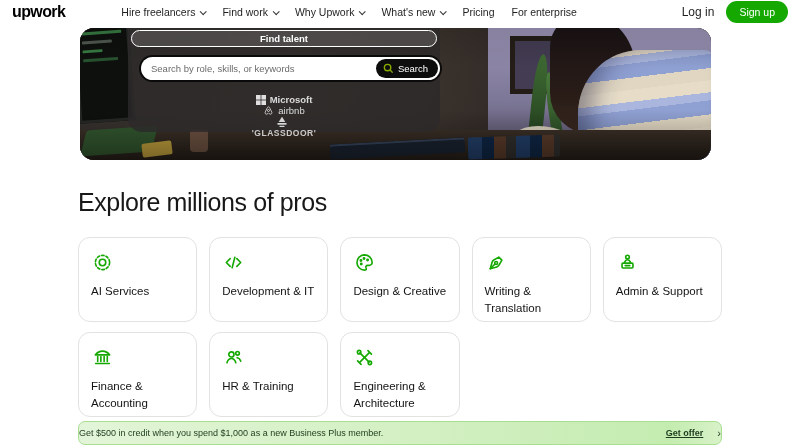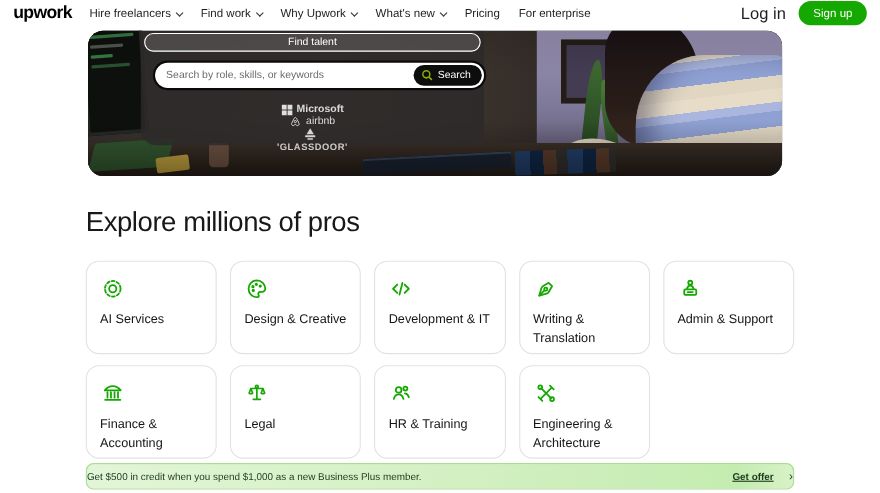--- a/index.html
+++ b/index.html
@@ -1,25 +1,25 @@
 <!DOCTYPE html>
 <html><head>
 <meta charset="utf-8">
 <style>
   * { margin:0; padding:0; box-sizing:border-box; }
   html,body { width:800px; height:448px; background:#fff; font-family:"Liberation Sans", sans-serif; overflow:hidden; }
 
   
   .nav { position:absolute; top:0; left:0; width:800px; height:24px; background:#fff; display:flex; align-items:center; padding:0 12px; }
   .nav-logo { font-size:16px; font-weight:700; letter-spacing:-0.6px; color:#000; margin-right:16px; cursor:pointer; }
-  .nav-items { display:flex; align-items:center; gap:17px; }
+  .nav-items { display:flex; align-items:center; gap:17px;margin-left:40px; }
   .nav-item { font-size:10.5px; color:#1f1f1f; display:flex; align-items:center; cursor:pointer; white-space:nowrap; }
   .caret { width:5px; height:5px; border-right:1.2px solid #333; border-bottom:1.2px solid #333; transform:rotate(45deg) translateY(-1px); margin-left:5px; display:inline-block; }
   .nav-right { margin-left:auto; display:flex; align-items:center; gap:12px; }
-  .login { font-size:15px; color:#1f1f1f; cursor:pointer; }
+  .login { font-size:12px; color:#1f1f1f; cursor:pointer; }
   .signup { font-size:10.5px; color:#fff; background:#14a800; border:none; border-radius:999px; padding:5px 13px; font-weight:500; cursor:pointer;text-align:right; }
 
   
   .hero { position:absolute; left:80px; top:28px; width:631px; height:132px; border-radius:14px; overflow:hidden; background:#2b2523; }
   .hero-bg { position:absolute; inset:0; background:linear-gradient(100deg,#35302d 0%,#423a33 35%,#3a322c 55%,#2c2624 75%,#242022 100%); }
   .ph { position:absolute; }
   .monitor { left:-4px; top:-6px; width:56px; height:100px; background:#0e100e; border:3px solid #262826; transform:rotate(-4deg); }
   .monitor i { display:block; margin:6px 5px 0; height:3px; background:rgba(90,210,110,.55); border-radius:1px; }
   .monitor i:nth-child(2){ width:60%; background:rgba(200,220,200,.35);}
   .monitor i:nth-child(3){ width:40%; }
@@ -38,21 +38,21 @@
   .sweater { left:498px; top:22px; width:140px; height:116px; border-radius:45% 10% 0 0/55% 14% 0 0;
       background:repeating-linear-gradient(173deg,#e6dcc8 0 12px,#aab6dd 12px 20px,#8fa0d2 20px 34px,#e0d6c2 34px 46px);
       box-shadow:inset 14px -8px 24px rgba(30,30,60,.45); }
   .cuff { left:428px; top:100px; width:86px; height:52px; background:linear-gradient(120deg,#e8dfca,#cfc3ab); border-radius:45% 55% 30% 40%; transform:rotate(14deg); box-shadow:inset -8px -6px 14px rgba(90,80,110,.4); }
   .hero-shade { position:absolute; inset:0; background:linear-gradient(180deg,rgba(0,0,0,.12) 0%,transparent 30%,transparent 62%,rgba(0,0,0,.38) 100%); }
 
   
   .panel { position:absolute; left:48px; top:0; width:312px; height:104px; background:rgba(44,42,41,.82); border-radius:0 0 14px 14px; }
   .tab-strip { position:absolute; left:3px; right:3px; top:2px; height:17px; background:rgba(255,255,255,.10); border-radius:999px; display:flex; }
   .tab { flex:1; display:flex; align-items:center; justify-content:center; font-size:9.5px; color:#fff; border-radius:999px; cursor:pointer; }
-  .tab.active { border:1.3px solid #fff; background:rgba(255,255,255,.05); font-weight:400;text-align:right; }
+  .tab.active { border:1.3px solid #fff; background:rgba(255,255,255,.05); font-weight:700;text-align:right; }
   .searchbar { position:absolute; left:13px; right:0; top:29px; height:23px; background:#fff; border-radius:999px; box-shadow:0 0 0 2px rgba(5,5,5,.85); display:flex; align-items:center; }
   .searchbar input { border:none; outline:none; background:transparent; flex:1; font-size:9.5px; color:#333; padding:0 10px; font-family:"Liberation Sans", sans-serif; }
   .searchbar input::placeholder { color:#6b6b6b; }
   .search-btn { height:19px; margin-right:2px; background:#0d0d0d; border:none; border-radius:999px; color:#fff; font-size:9.5px; font-weight:500; display:flex; align-items:center; gap:4px; padding:0 10px 0 7px; cursor:pointer; font-family:Liberation Sans, sans-serif; }
   .brands { position:absolute; left:16px; right:16px; top:66px; display:flex; align-items:center; justify-content:space-between;flex-direction:column; }
   .brand { display:flex; align-items:center; gap:4px; color:rgba(255,255,255,.82); font-size:9.5px; font-weight:600; }
   .glassdoor { font-size:8.5px; letter-spacing:.5px; font-weight:700; color:rgba(255,255,255,.75); }
 
   
   .explore-title { position:absolute; left:78px; top:188px; font-size:25px; font-weight:500; letter-spacing:-0.4px; color:#181818; }
@@ -177,38 +177,38 @@
 <div class="grid">
   <div class="card">
     <svg viewBox="0 0 24 24" fill="none" stroke="#14a800" stroke-width="1.7" stroke-linecap="round">
         <circle cx="12" cy="12" r="7.4" stroke-dasharray="2.7 2.1"></circle>
         <circle cx="12" cy="12" r="3.4"></circle>
       </svg>
     <div class="card-label">AI Services</div>
   </div>
   <div class="card">
     <svg viewBox="0 0 24 24" fill="none" stroke="#14a800" stroke-width="1.7" stroke-linecap="round" stroke-linejoin="round">
+        <path d="M8.5 8 4.5 12l4 4"></path>
+        <path d="M15.5 8l4 4-4 4"></path>
+        <path d="M13.4 6.5l-2.8 11"></path>
+      </svg>
+    <div class="card-label">Development &amp; IT</div>
+  </div>
+  <div class="card">
+    <svg viewBox="0 0 24 24" fill="none" stroke="#14a800" stroke-width="1.7" stroke-linecap="round" stroke-linejoin="round">
         <path d="M12 4a8 8 0 1 0 .3 16c1.7 0 2-1.1 1.3-2.3-.7-1.3.2-2.7 1.7-2.7H17a3 3 0 0 0 3-3c0-4.4-3.6-8-8-8z"></path>
         <circle cx="8.3" cy="10" r=".7" fill="#14a800"></circle>
         <circle cx="11.5" cy="7.8" r=".7" fill="#14a800"></circle>
         <circle cx="15.2" cy="9.5" r=".7" fill="#14a800"></circle>
         <circle cx="8.6" cy="13.6" r=".7" fill="#14a800"></circle>
       </svg>
     <div class="card-label">Design &amp; Creative</div>
   </div>
   <div class="card">
     <svg viewBox="0 0 24 24" fill="none" stroke="#14a800" stroke-width="1.7" stroke-linecap="round" stroke-linejoin="round">
-        <path d="M8.5 8 4.5 12l4 4"></path>
-        <path d="M15.5 8l4 4-4 4"></path>
-        <path d="M13.4 6.5l-2.8 11"></path>
-      </svg>
-    <div class="card-label">Development &amp; IT</div>
-  </div>
-  <div class="card">
-    <svg viewBox="0 0 24 24" fill="none" stroke="#14a800" stroke-width="1.7" stroke-linecap="round" stroke-linejoin="round">
         <path d="M5.5 18.5l1.9-6.8c.3-1 .9-1.8 1.8-2.3l5.2-3 3.2 3.2-3 5.2c-.5.9-1.3 1.5-2.3 1.8l-6.8 1.9z"></path>
         <circle cx="11.6" cy="12.4" r="1.5"></circle>
         <path d="M5.5 18.5l4.9-4.9"></path>
       </svg>
     <div class="card-label">Writing &amp; Translation</div>
   </div>
   <div class="card">
     <svg viewBox="0 0 24 24" fill="none" stroke="#14a800" stroke-width="1.7" stroke-linecap="round" stroke-linejoin="round">
         <circle cx="12" cy="6.3" r="1.9"></circle>
         <path d="M9 11.6c.6-1.6 1.7-2.5 3-2.5s2.4.9 3 2.5"></path>
@@ -217,29 +217,20 @@
       </svg>
     <div class="card-label">Admin &amp; Support</div>
   </div>
   <div class="card">
     <svg viewBox="0 0 24 24" fill="none" stroke="#14a800" stroke-width="1.7" stroke-linecap="round" stroke-linejoin="round">
         <path d="M4.5 9.3c2-2.7 4.5-4 7.5-4s5.5 1.3 7.5 4H4.5z"></path>
         <path d="M7 11v5.2M10.3 11v5.2M13.7 11v5.2M17 11v5.2"></path>
         <path d="M4.8 18.2h14.4"></path>
       </svg>
     <div class="card-label">Finance &amp; Accounting</div>
-  </div>
-  <div class="card">
-    <svg viewBox="0 0 24 24" fill="none" stroke="#14a800" stroke-width="1.6" stroke-linecap="round" stroke-linejoin="round">
-        <path d="M12 6.8v11M8.6 17.8h6.8M6.3 7.5h11.4"></path>
-        <circle cx="12" cy="5.8" r="1.3"></circle>
-        <path d="M6.3 7.5L4.7 11.8a2.3 2.3 0 0 0 3.3 0L6.3 7.5z"></path>
-        <path d="M17.7 7.5l-1.6 4.3a2.3 2.3 0 0 0 3.3 0l-1.7-4.3z"></path>
-      </svg>
-    <div class="card-label">Legal</div>
   </div>
   <div class="card">
     <svg viewBox="0 0 24 24" fill="none" stroke="#14a800" stroke-width="1.7" stroke-linecap="round" stroke-linejoin="round">
         <circle cx="9.8" cy="8.8" r="2.7"></circle>
         <path d="M5.2 17.4c.8-2.9 2.5-4.4 4.6-4.4s3.8 1.5 4.6 4.4"></path>
         <circle cx="16.2" cy="7.6" r="1.9"></circle>
         <path d="M15.8 12.2c1.8.2 3.1 1.5 3.7 3.6"></path>
       </svg>
     <div class="card-label">HR &amp; Training</div>
   </div>

